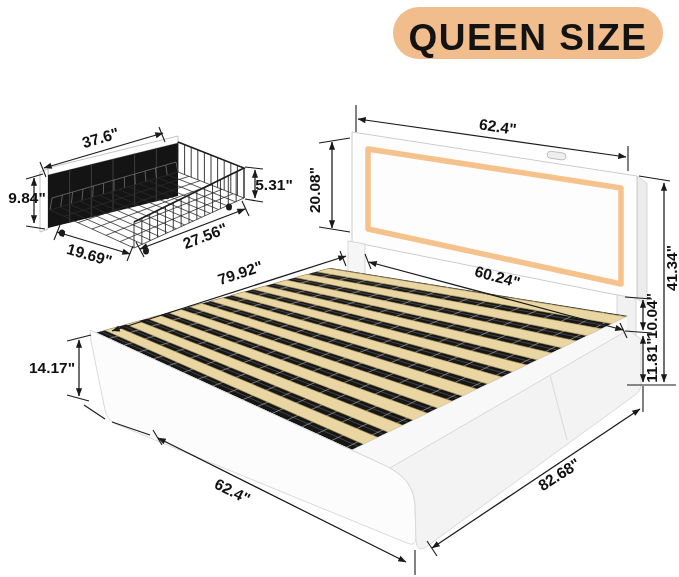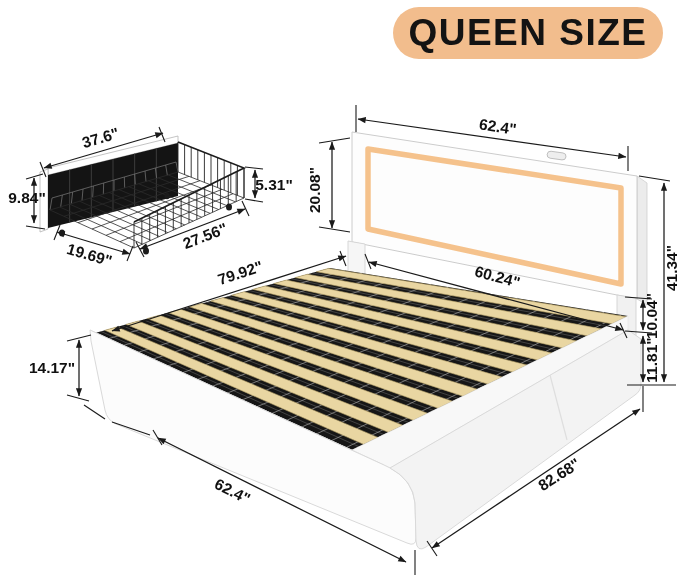--- a/index.html
+++ b/index.html
@@ -2,21 +2,21 @@
 <html><head>
 <meta charset="utf-8">
 <style>
   html,body{margin:0;padding:0;background:#ffffff;}
   .stage{
     position:relative;width:679px;height:577px;background:#ffffff;
     font-family:"Liberation Sans",sans-serif;overflow:hidden;
   }
   .badge{
     position:absolute;left:393px;top:7px;width:270px;height:52px;
-    border-radius:27px;background:#f2bd8d;display:flex;align-items:center;
+    border-radius:27px;background:#f2bd8d;display:flex;align-items:flex-end;
     justify-content:center;font-weight:bold;font-size:37px;letter-spacing:1.5px;
     color:#131313;
   }
   svg{position:absolute;left:0;top:0;}
   text.dim{
     font-family:"Liberation Sans",sans-serif;font-size:15.5px;font-weight:bold;
     fill:#111;text-anchor:middle;
   }
   #dim-lines line{stroke:#1a1a1a;stroke-width:1.25;
     marker-start:url(#arr);marker-end:url(#arr);}

